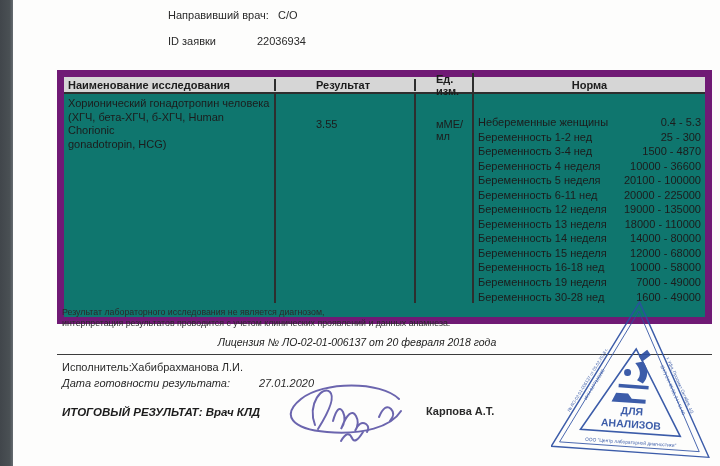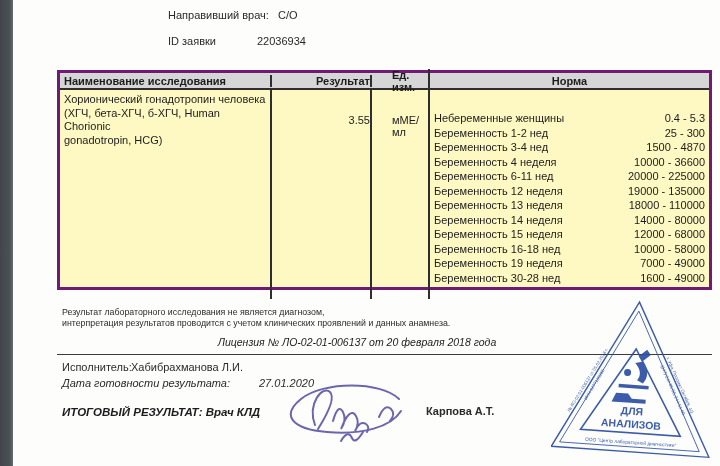--- a/index.html
+++ b/index.html
@@ -4,27 +4,27 @@
 <style>
   * { margin:0; padding:0; box-sizing:border-box; }
   html,body { width:720px; height:466px; overflow:hidden; }
   body { font-family:"Liberation Sans", sans-serif; background:#ffffff; color:#1c1c1c; }
   .page { position:relative; width:720px; height:466px; background:#fdfdfc; overflow:hidden; }
   .viewer-edge { position:absolute; left:0; top:0; width:13px; height:100%;
     background:linear-gradient(to right,#41464b,#4a5054 75%,#676d72); }
   .abs { position:absolute; }
   .lbl { font-size:11px; color:#2a2a2a; }
   
-  .rtable { position:absolute; left:57px; top:70px; width:655px; height:220px;
-    border:3px solid #701a75; background:#fef9c3; }
+  .rtable { position:absolute; left:57px; top:70px; width:655px; height:254px;
+    border:7px solid #701a75; background:#0f766e; }
   .thead { display:flex; height:17px; background:#d6d6d6; border-bottom:2px solid #2e2e2e;
     font-weight:bold; font-size:11px; align-items:center; }
   .tbody { display:flex; height:209px; font-size:11px; }
   .c1 { width:212px; border-right:2px solid #2e2e2e; }
-  .c2 { width:100px; border-right:2px solid #2e2e2e; text-align:right; }
+  .c2 { width:100px; border-right:2px solid #2e2e2e; text-align:left;margin-left:40px; }
   .c3 { width:58px;  border-right:2px solid #2e2e2e; text-align:left;padding-left:20px; }
   .c4 { flex:1; }
   .thead .c1 { padding-left:4px; }
   .cell-name { padding:3px 4px; line-height:13.5px; }
   .cell-mid { padding-top:24px; }
   .norms { padding:21px 3px 0 3px; }
   .norm-row { display:flex; justify-content:space-between; line-height:14.55px; padding:0 1px; }
   
   .disclaimer { left:62px; top:307px; font-size:8.8px; line-height:10.5px; color:#2a2a2a; }
   .license { left:57px; top:336px; width:600px; text-align:center; font-size:10.5px; font-style:italic; }
@@ -71,20 +71,24 @@
             <span>Беременность 1-2 нед</span>
             <span>25 - 300</span>
           </div>
           <div class="norm-row">
             <span>Беременность 3-4 нед</span>
             <span>1500 - 4870</span>
           </div>
           <div class="norm-row">
             <span>Беременность 4 неделя</span>
             <span>10000 - 36600</span>
+          </div>
+          <div class="norm-row">
+            <span>Беременность 5 неделя</span>
+            <span>20100 - 100000</span>
           </div>
           <div class="norm-row">
             <span>Беременность 6-11 нед</span>
             <span>20000 - 225000</span>
           </div>
           <div class="norm-row">
             <span>Беременность 12 неделя</span>
             <span>19000 - 135000</span>
           </div>
           <div class="norm-row">

